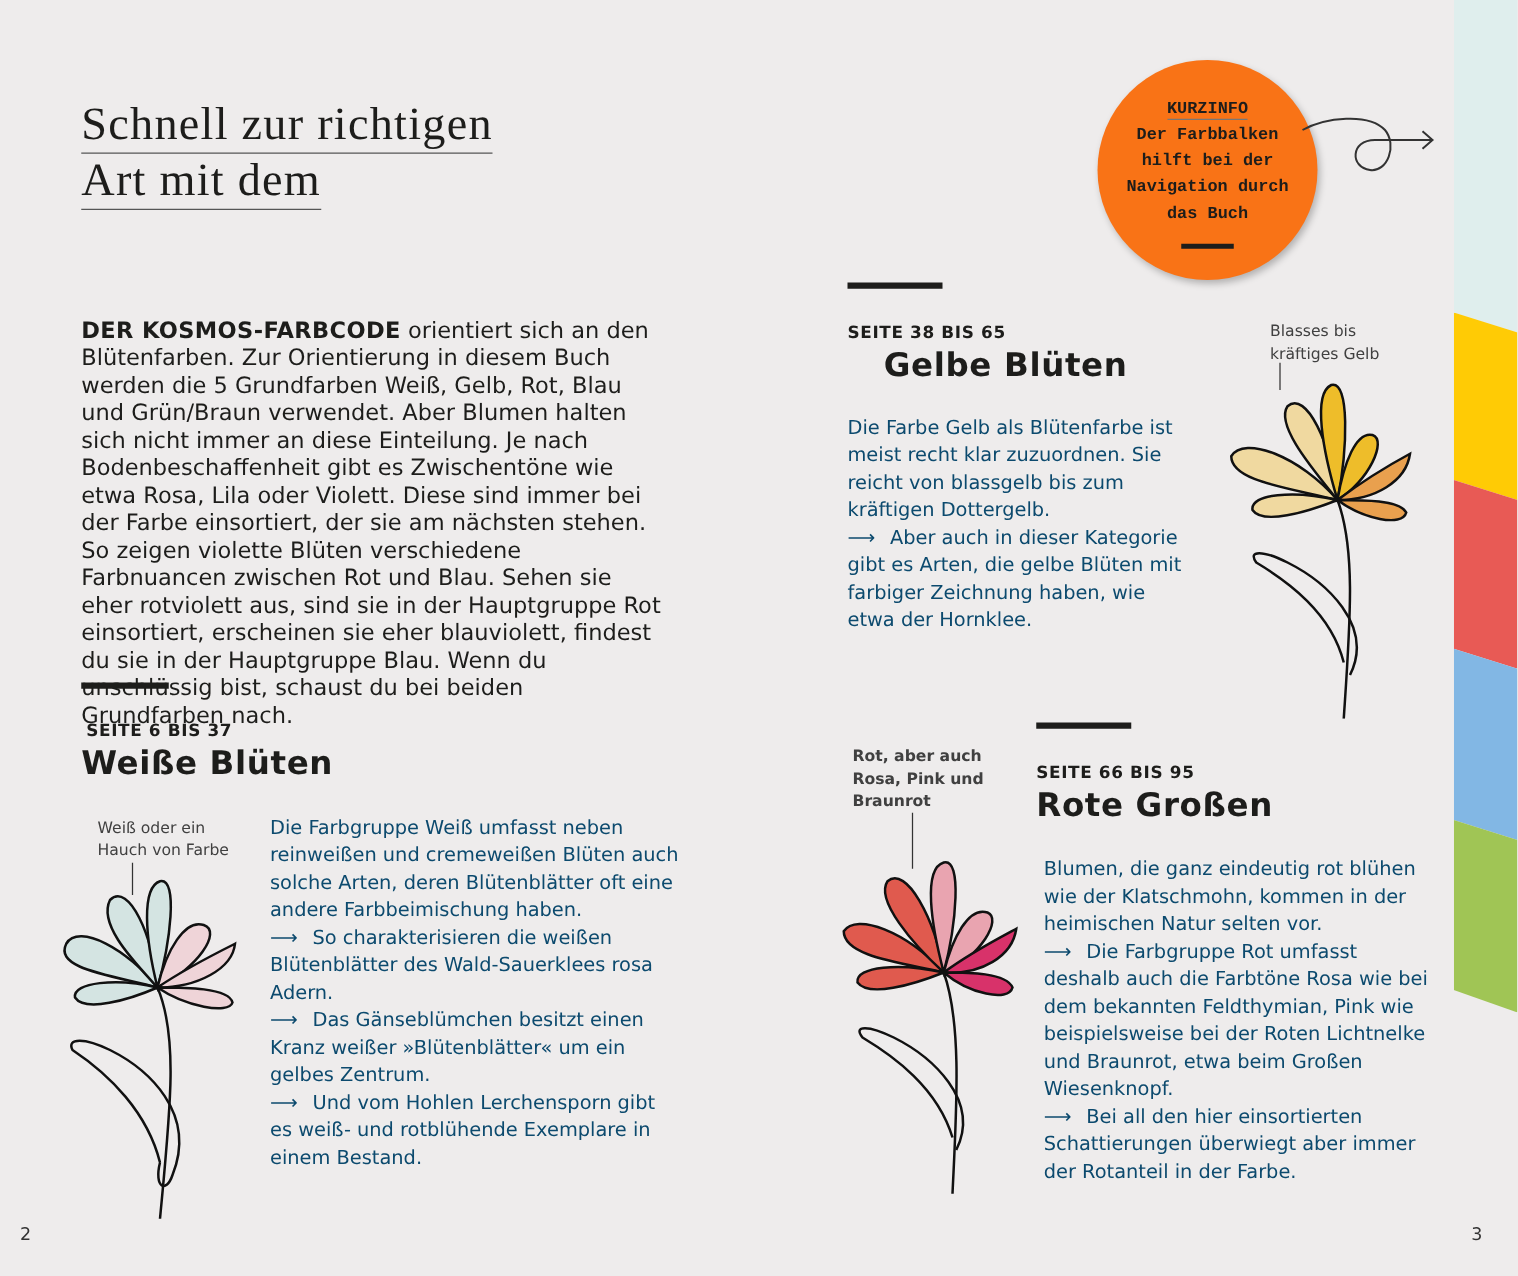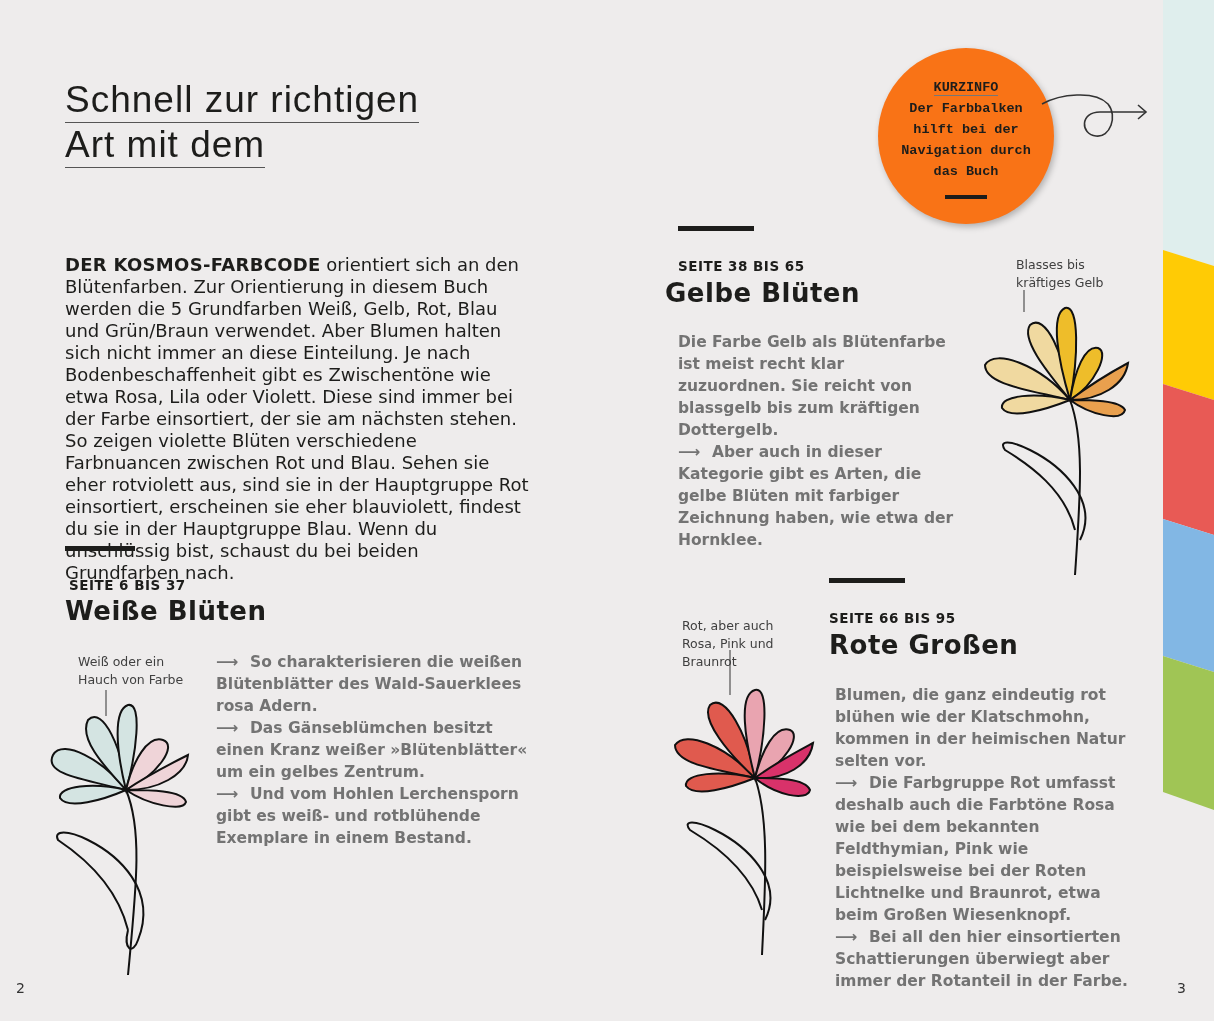--- a/index.html
+++ b/index.html
@@ -1,23 +1,23 @@
 <!DOCTYPE html>
 <html><head>
 <meta charset="utf-8">
 <style>
   html,body{margin:0;padding:0;}
   body{width:1214px;height:1021px;background:#eeecec;position:relative;overflow:hidden;font-family:"DejaVu Sans","Liberation Sans",sans-serif;color:#1d1d1b;}
   .abs{position:absolute;}
-  .title-light{font-family:Liberation Sans, sans-serif;font-weight:200;font-size:37px;letter-spacing:1px;line-height:44px;color:#1d1d1b;}
+  .title-light{font-family:Liberation Serif, serif;font-weight:200;font-size:37px;letter-spacing:1px;line-height:44px;color:#1d1d1b;}
   .title-line{display:inline-block;border-bottom:1.5px solid #555;padding-bottom:0;}
   .title-bold{font-family:"DejaVu Sans",sans-serif;font-weight:bold;font-size:37px;letter-spacing:1.5px;line-height:46px;}
   .intro{font-size:18px;line-height:22px;font-family:"DejaVu Sans",sans-serif;}
   .intro b{font-weight:bold;letter-spacing:0.3px;}
-  .thin{font-size:15.5px;line-height:22px;font-family:"DejaVu Sans",sans-serif;font-weight:700;color:#737373;}
+  .thin{font-size:15.5px;line-height:22px;font-family:"DejaVu Sans",sans-serif;font-weight:400;color:#0c4a6e;}
   .bar{height:5px;background:#1d1d1b;}
   .kicker{font-weight:bold;font-size:13.5px;letter-spacing:0.5px;}
   .sec-title{font-weight:bold;font-size:26px;letter-spacing:0.5px;}
   .caption{font-size:12.5px;line-height:18px;font-weight:bold;color:#404040;}
   .arrow{display:inline-block;width:34px;}
   .circle{width:176px;height:176px;border-radius:50%;background:#f97316;box-shadow:2px 3px 6px rgba(0,0,0,0.25);text-align:center;font-family:Liberation Mono, monospace;}
   .pgnum{font-size:14px;color:#333;}
   .tab{position:absolute;left:1163px;width:51px;}
 </style>
 </head>
@@ -68,28 +68,29 @@
   <path d="M78 100 C 60 80, 30 50, 40 30 C 55 15, 75 60, 78 100Z" fill="#d4e4e2" stroke="#111" stroke-width="2"></path>
   <path d="M78 100 C 68 60, 65 20, 80 15 C 95 12, 88 65, 78 100Z" fill="#d4e4e2" stroke="#111" stroke-width="2"></path>
   <path d="M78 100 C 85 70, 100 45, 115 50 C 130 55, 110 85, 78 100Z" fill="#efd4d8" stroke="#111" stroke-width="2"></path>
   <path d="M78 100 C 100 85, 130 70, 140 65 C 138 85, 110 100, 78 100Z" fill="#efd4d8" stroke="#111" stroke-width="2"></path>
   <path d="M78 100 C 100 100, 135 100, 138 112 C 135 122, 100 115, 78 100Z" fill="#efd4d8" stroke="#111" stroke-width="2"></path>
   <path d="M78 100 C 55 110, 20 120, 12 108 C 10 96, 45 92, 78 100Z" fill="#d4e4e2" stroke="#111" stroke-width="2"></path>
   <path d="M78 100 C 95 140, 88 200, 80 285" fill="none" stroke="#111" stroke-width="2"></path>
   <path d="M80 240 C 70 200, 40 170, 10 150 C 5 140, 20 140, 40 150 C 70 165, 110 200, 90 250 C 85 265, 75 260, 80 240" fill="none" stroke="#111" stroke-width="2"></path>
 </svg>
 <div class="abs thin" style="left:216px;top:651px;width:330px;">
+  <div>Die Farbgruppe Weiß umfasst neben reinweißen und cremeweißen Blüten auch solche Arten, deren Blütenblätter oft eine andere Farbbeimischung haben.</div>
   <div><span class="arrow">⟶</span><span>So charakterisieren die weißen Blütenblätter des Wald-Sauerklees rosa Adern.</span></div>
   <div><span class="arrow">⟶</span><span>Das Gänseblümchen besitzt einen Kranz weißer »Blütenblätter« um ein gelbes Zentrum.</span></div>
   <div><span class="arrow">⟶</span><span>Und vom Hohlen Lerchensporn gibt es weiß- und rotblühende Exemplare in einem Bestand.</span></div>
 </div>
 
 <div class="abs bar" style="left:678px;top:226px;width:76px;"></div>
 <div class="abs kicker" style="left:678px;top:258px;">SEITE 38 BIS 65</div>
-<div class="abs sec-title" style="left:665px;top:278px;text-align:center;">Gelbe Blüten</div>
+<div class="abs sec-title" style="left:707px;top:278px;text-align:center;">Gelbe Blüten</div>
 <div class="abs thin" style="left:678px;top:331px;width:278px;">
   <div>Die Farbe Gelb als Blütenfarbe ist meist recht klar zuzuordnen. Sie reicht von blassgelb bis zum kräftigen Dottergelb.</div>
   <div><span class="arrow">⟶</span><span>Aber auch in dieser Kategorie gibt es Arten, die gelbe Blüten mit farbiger Zeichnung haben, wie etwa der Hornklee.</span></div>
 </div>
 <div class="abs caption" style="left:1016px;top:256px;font-weight:normal;">
   <div>Blasses bis</div>
   <div>kräftiges Gelb</div>
 </div>
 <svg class="abs" style="left:980px;top:290px;" width="150" height="285" viewBox="0 0 150 285">
   <line x1="44" y1="0" x2="44" y2="22" stroke="#333" stroke-width="1"></line>
@@ -97,21 +98,21 @@
   <path d="M90 110 C 70 85, 40 50, 50 35 C 65 22, 85 65, 90 110Z" fill="#f0d9a0" stroke="#111" stroke-width="2"></path>
   <path d="M90 110 C 78 70, 70 25, 85 18 C 100 14, 98 70, 90 110Z" fill="#eebd2a" stroke="#111" stroke-width="2"></path>
   <path d="M90 110 C 95 80, 105 55, 118 58 C 130 62, 115 95, 90 110Z" fill="#eebd2a" stroke="#111" stroke-width="2"></path>
   <path d="M90 110 C 110 95, 135 80, 148 73 C 145 95, 120 110, 90 110Z" fill="#e9a04e" stroke="#111" stroke-width="2"></path>
   <path d="M90 110 C 110 110, 140 110, 145 120 C 142 132, 110 125, 90 110Z" fill="#e9a04e" stroke="#111" stroke-width="2"></path>
   <path d="M90 110 C 65 120, 30 130, 22 118 C 20 105, 55 102, 90 110Z" fill="#f0d9a0" stroke="#111" stroke-width="2"></path>
   <path d="M90 110 C 105 150, 100 210, 95 285" fill="none" stroke="#111" stroke-width="2"></path>
   <path d="M95 240 C 85 200, 50 175, 25 160 C 18 150, 30 150, 50 160 C 80 175, 120 210, 100 250" fill="none" stroke="#111" stroke-width="2"></path>
 </svg>
 
-<div class="abs caption" style="left:682px;top:596px;font-weight:normal;margin-top:21px;">
+<div class="abs caption" style="left:682px;top:596px;font-weight:bold;">
   <div>Rot, aber auch</div>
   <div>Rosa, Pink und</div>
   <div>Braunrot</div>
 </div>
 <svg class="abs" style="left:670px;top:650px;" width="150" height="310" viewBox="0 0 150 310">
   <line x1="60" y1="0" x2="60" y2="45" stroke="#333" stroke-width="1"></line>
   <path d="M85 128 C 50 120, 5 115, 5 95 C 15 80, 55 95, 85 128Z" fill="#e05a4e" stroke="#111" stroke-width="2"></path>
   <path d="M85 128 C 60 105, 30 70, 40 55 C 55 42, 78 85, 85 128Z" fill="#e05a4e" stroke="#111" stroke-width="2"></path>
   <path d="M85 128 C 75 90, 68 45, 85 40 C 100 36, 95 90, 85 128Z" fill="#e9a4b0" stroke="#111" stroke-width="2"></path>
   <path d="M85 128 C 92 100, 105 75, 120 80 C 132 85, 115 115, 85 128Z" fill="#e9a4b0" stroke="#111" stroke-width="2"></path>

